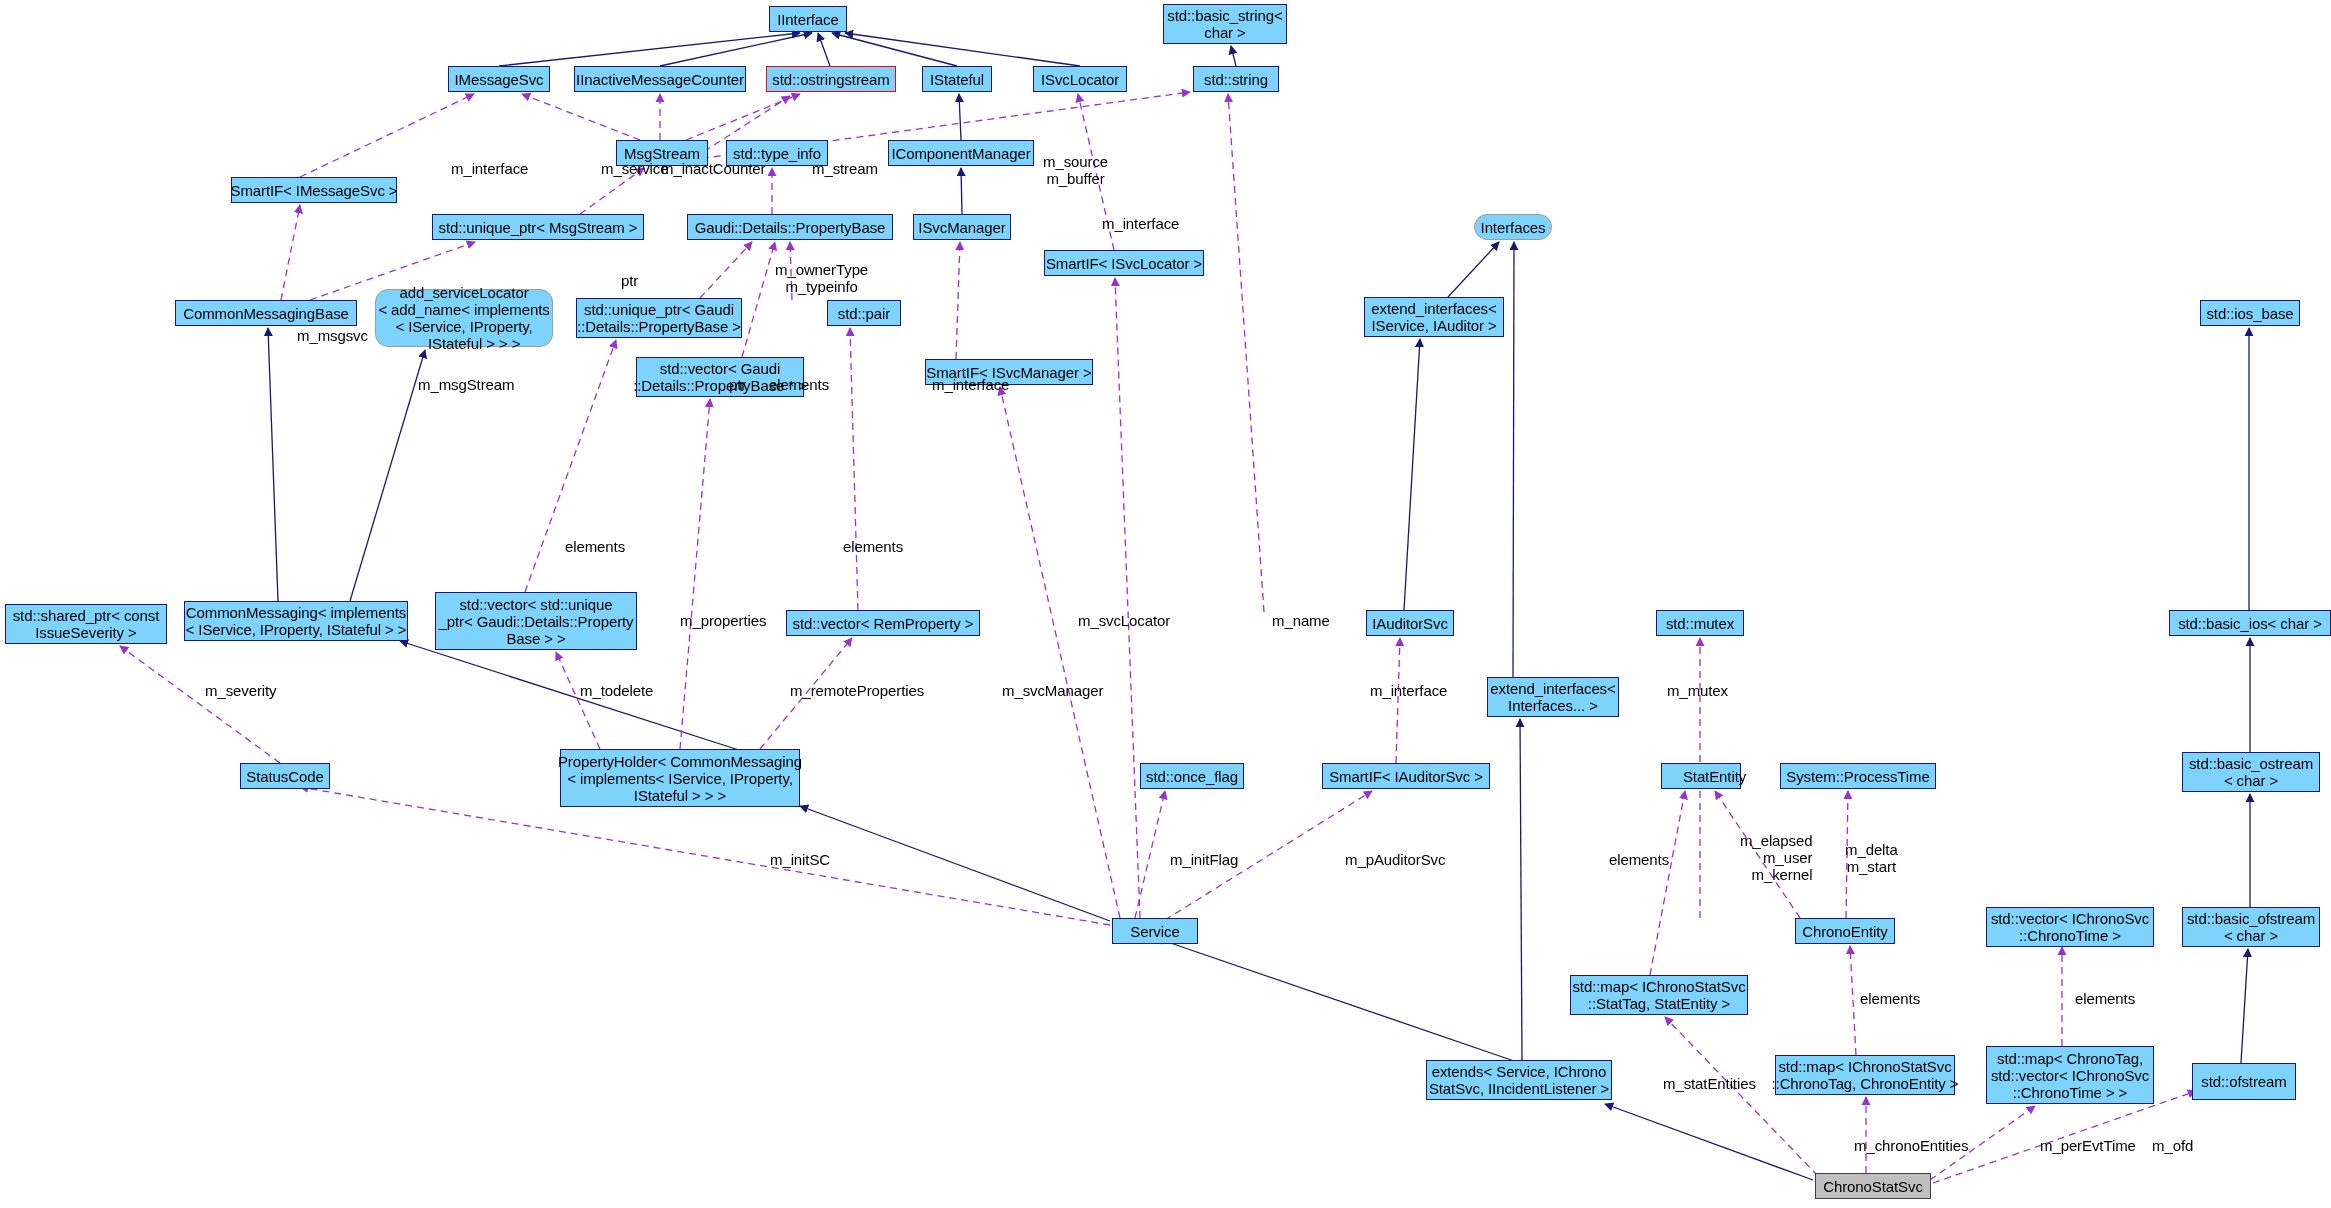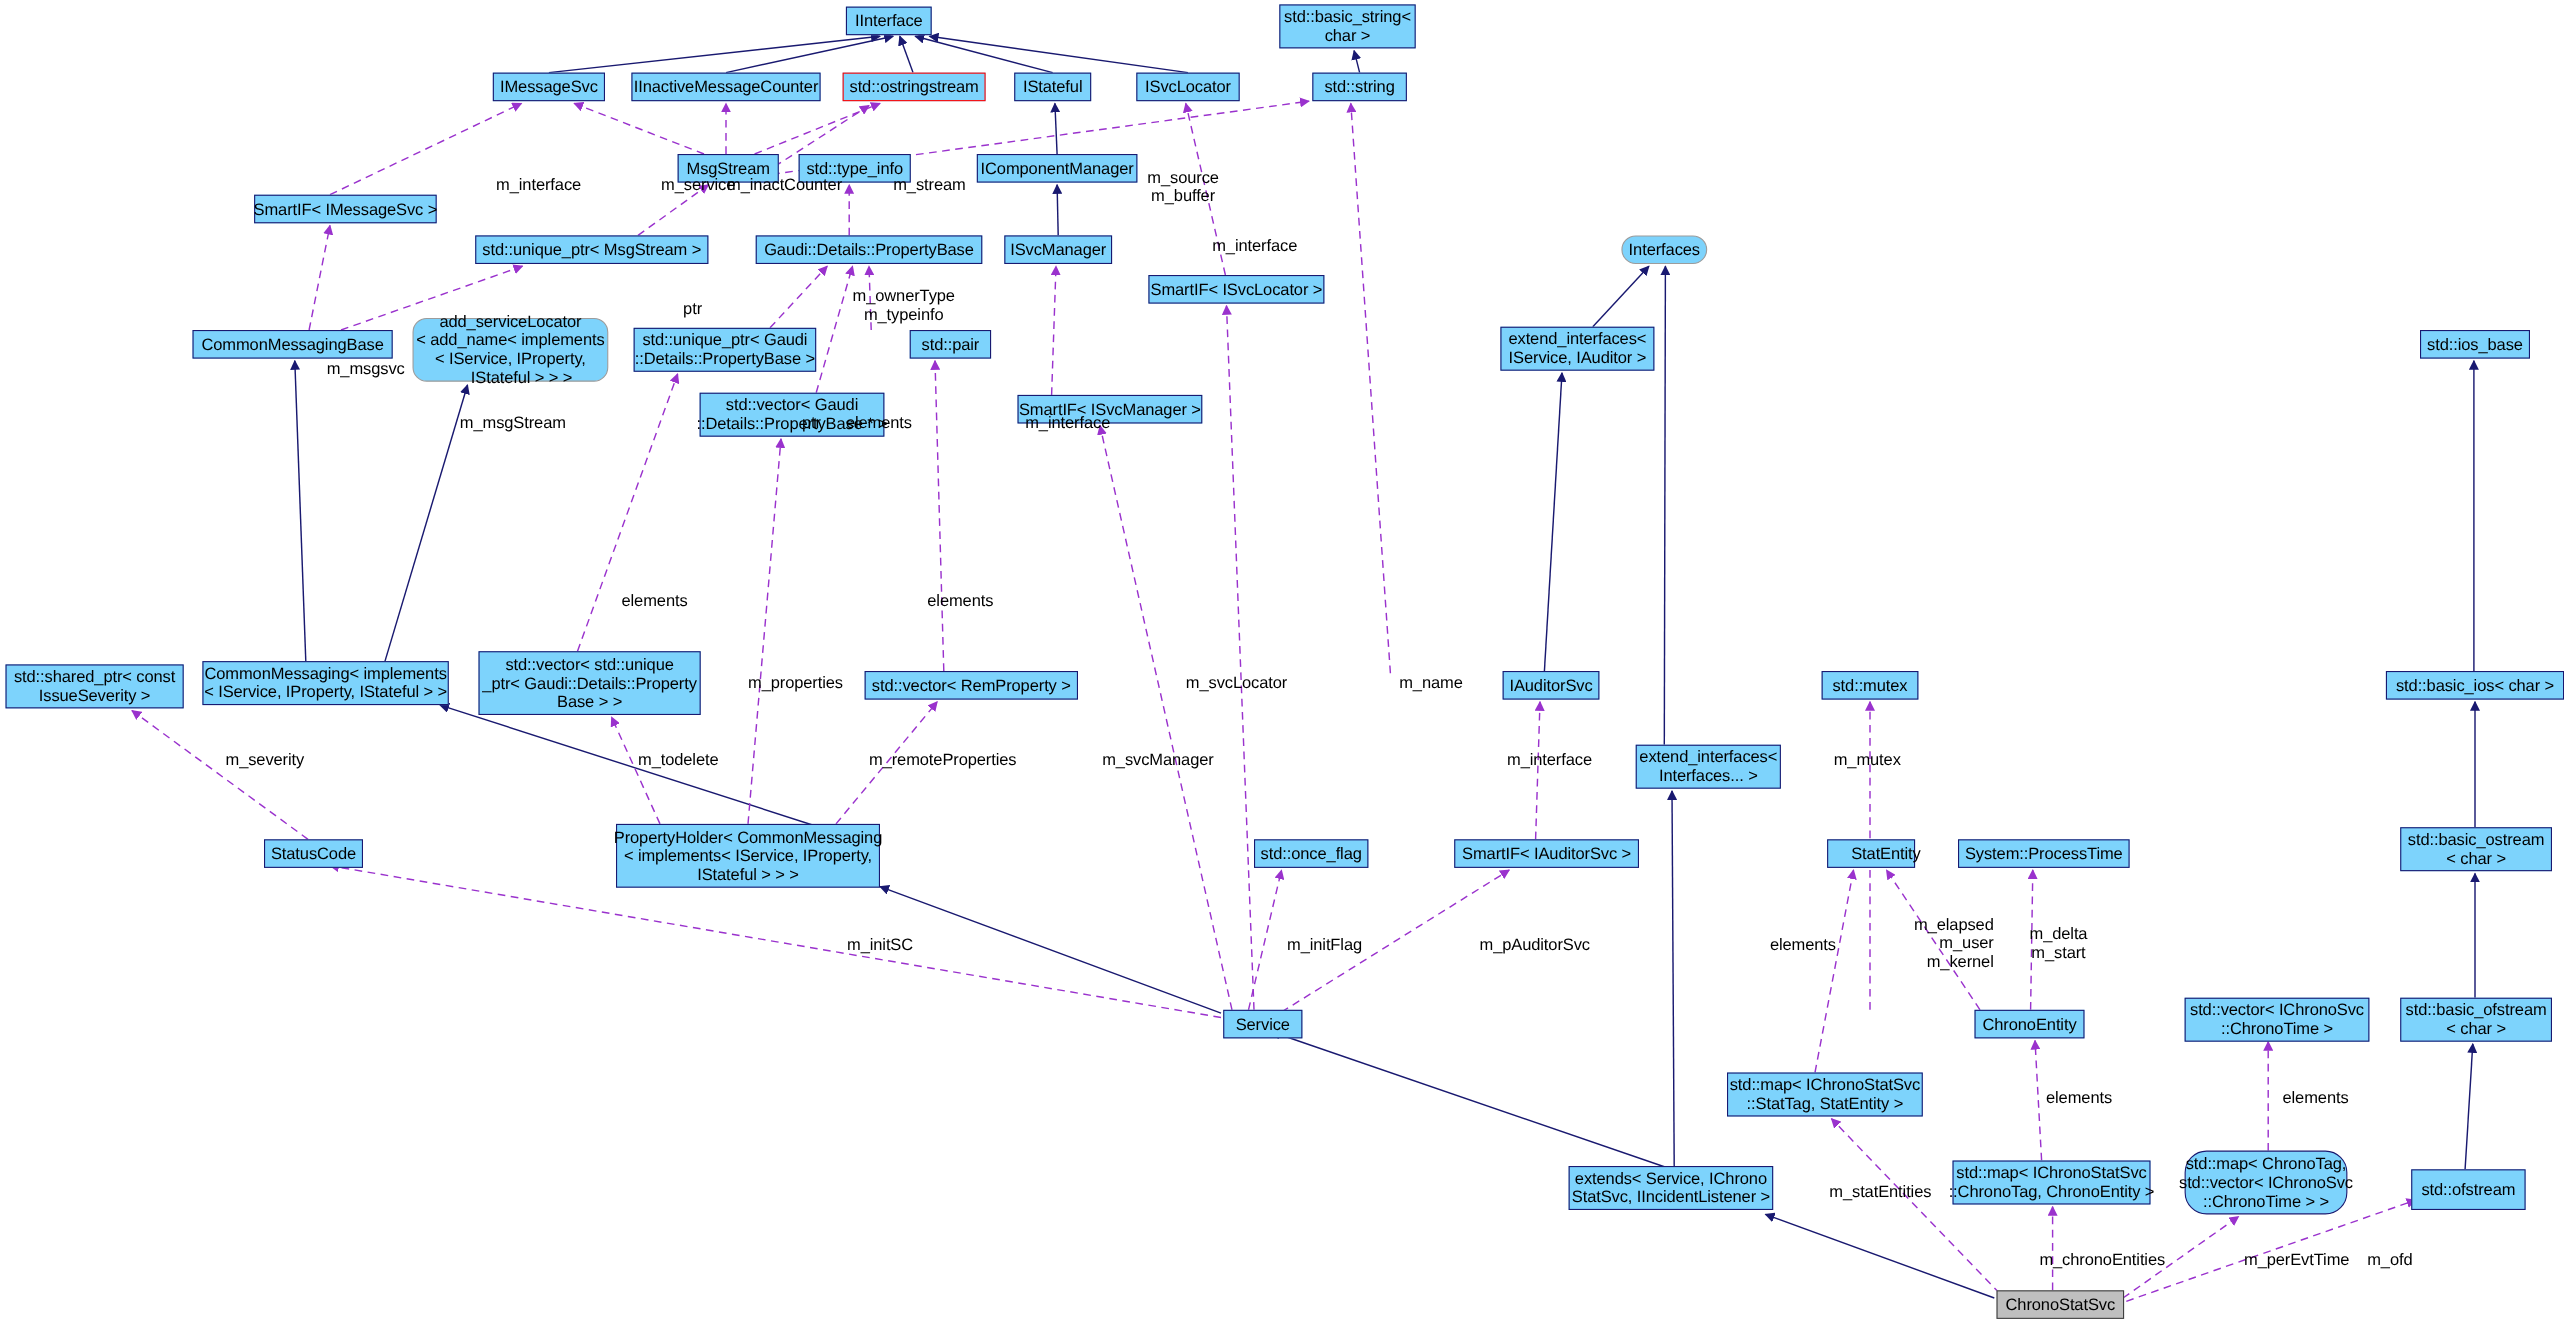--- a/index.html
+++ b/index.html
@@ -225,33 +225,33 @@
       <div class="node" style="left: 240px; top: 763px; width: 90px; height: 26px;">StatusCode</div>
       <div class="node" style="left: 560px; top: 749px; width: 240px; height: 58px;">PropertyHolder&lt; CommonMessaging
 &lt; implements&lt; IService, IProperty,
 IStateful &gt; &gt; &gt;</div>
       <div class="node" style="left: 1140px; top: 763px; width: 104px; height: 26px;">std::once_flag</div>
       <div class="node" style="left: 1322px; top: 763px; width: 168px; height: 26px;">SmartIF&lt; IAuditorSvc &gt;</div>
       <div class="node" style="left: 1661px; top: 763px; width: 80px; height: 26px; padding-left: 32px;">StatEntity</div>
       <div class="node" style="left: 1780px; top: 763px; width: 156px; height: 26px;">System::ProcessTime</div>
       <div class="node" style="left: 2182px; top: 752px; width: 138px; height: 40px;">std::basic_ostream
 &lt; char &gt;</div>
-      <div class="node" style="left: 1112px; top: 918px; width: 72px; height: 26px;">Service</div>
+      <div class="node" style="left: 1112px; top: 918px; width: 86px; height: 26px;">Service</div>
       <div class="node" style="left: 1795px; top: 918px; width: 100px; height: 26px;">ChronoEntity</div>
       <div class="node" style="left: 1986px; top: 907px; width: 168px; height: 40px;">std::vector&lt; IChronoSvc
 ::ChronoTime &gt;</div>
       <div class="node" style="left: 2182px; top: 907px; width: 138px; height: 40px;">std::basic_ofstream
 &lt; char &gt;</div>
       <div class="node" style="left: 1570px; top: 975px; width: 178px; height: 40px;">std::map&lt; IChronoStatSvc
 ::StatTag, StatEntity &gt;</div>
       <div class="node" style="left: 1426px; top: 1060px; width: 186px; height: 40px;">extends&lt; Service, IChrono
 StatSvc, IIncidentListener &gt;</div>
       <div class="node" style="left: 1775px; top: 1055px; width: 180px; height: 40px;">std::map&lt; IChronoStatSvc
 ::ChronoTag, ChronoEntity &gt;</div>
-      <div class="node" style="left: 1986px; top: 1046px; width: 148px; height: 58px; border-radius: 20px;">std::map&lt; ChronoTag,
+      <div class="node" style="left: 1986px; top: 1046px; width: 168px; height: 58px;">std::map&lt; ChronoTag,
 std::vector&lt; IChronoSvc
 ::ChronoTime &gt; &gt;</div>
       <div class="node" style="left: 2192px; top: 1063px; width: 104px; height: 37px;">std::ofstream</div>
       <div class="node filled" style="left: 1815px; top: 1173px; width: 116px; height: 26px;">ChronoStatSvc</div>
     </div>
   <div id="labels-layer">
       <div class="edge-label" style="left: 451px; top: 160px;">m_interface</div>
       <div class="edge-label" style="left: 601px; top: 160px;">m_service</div>
       <div class="edge-label" style="left: 661px; top: 160px;">m_inactCounter</div>
       <div class="edge-label" style="left: 812px; top: 160px;">m_stream</div>

